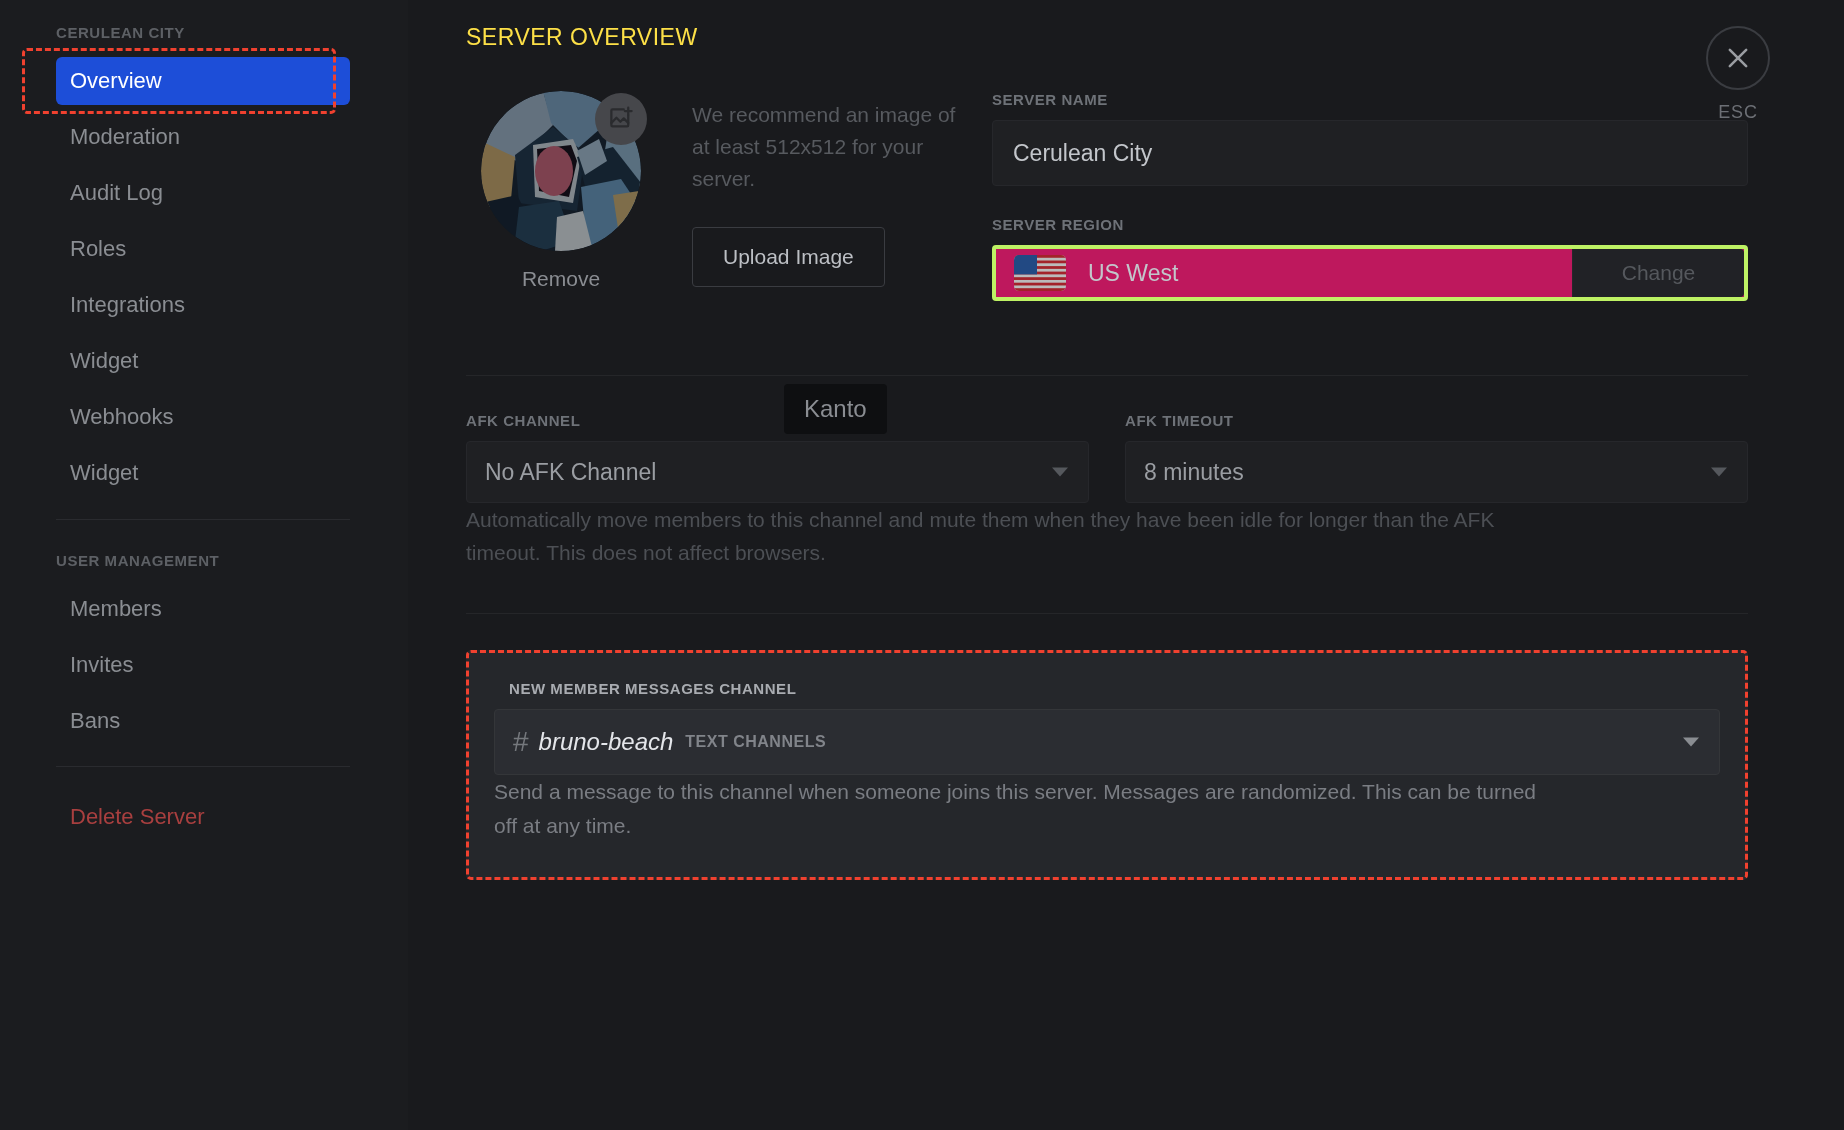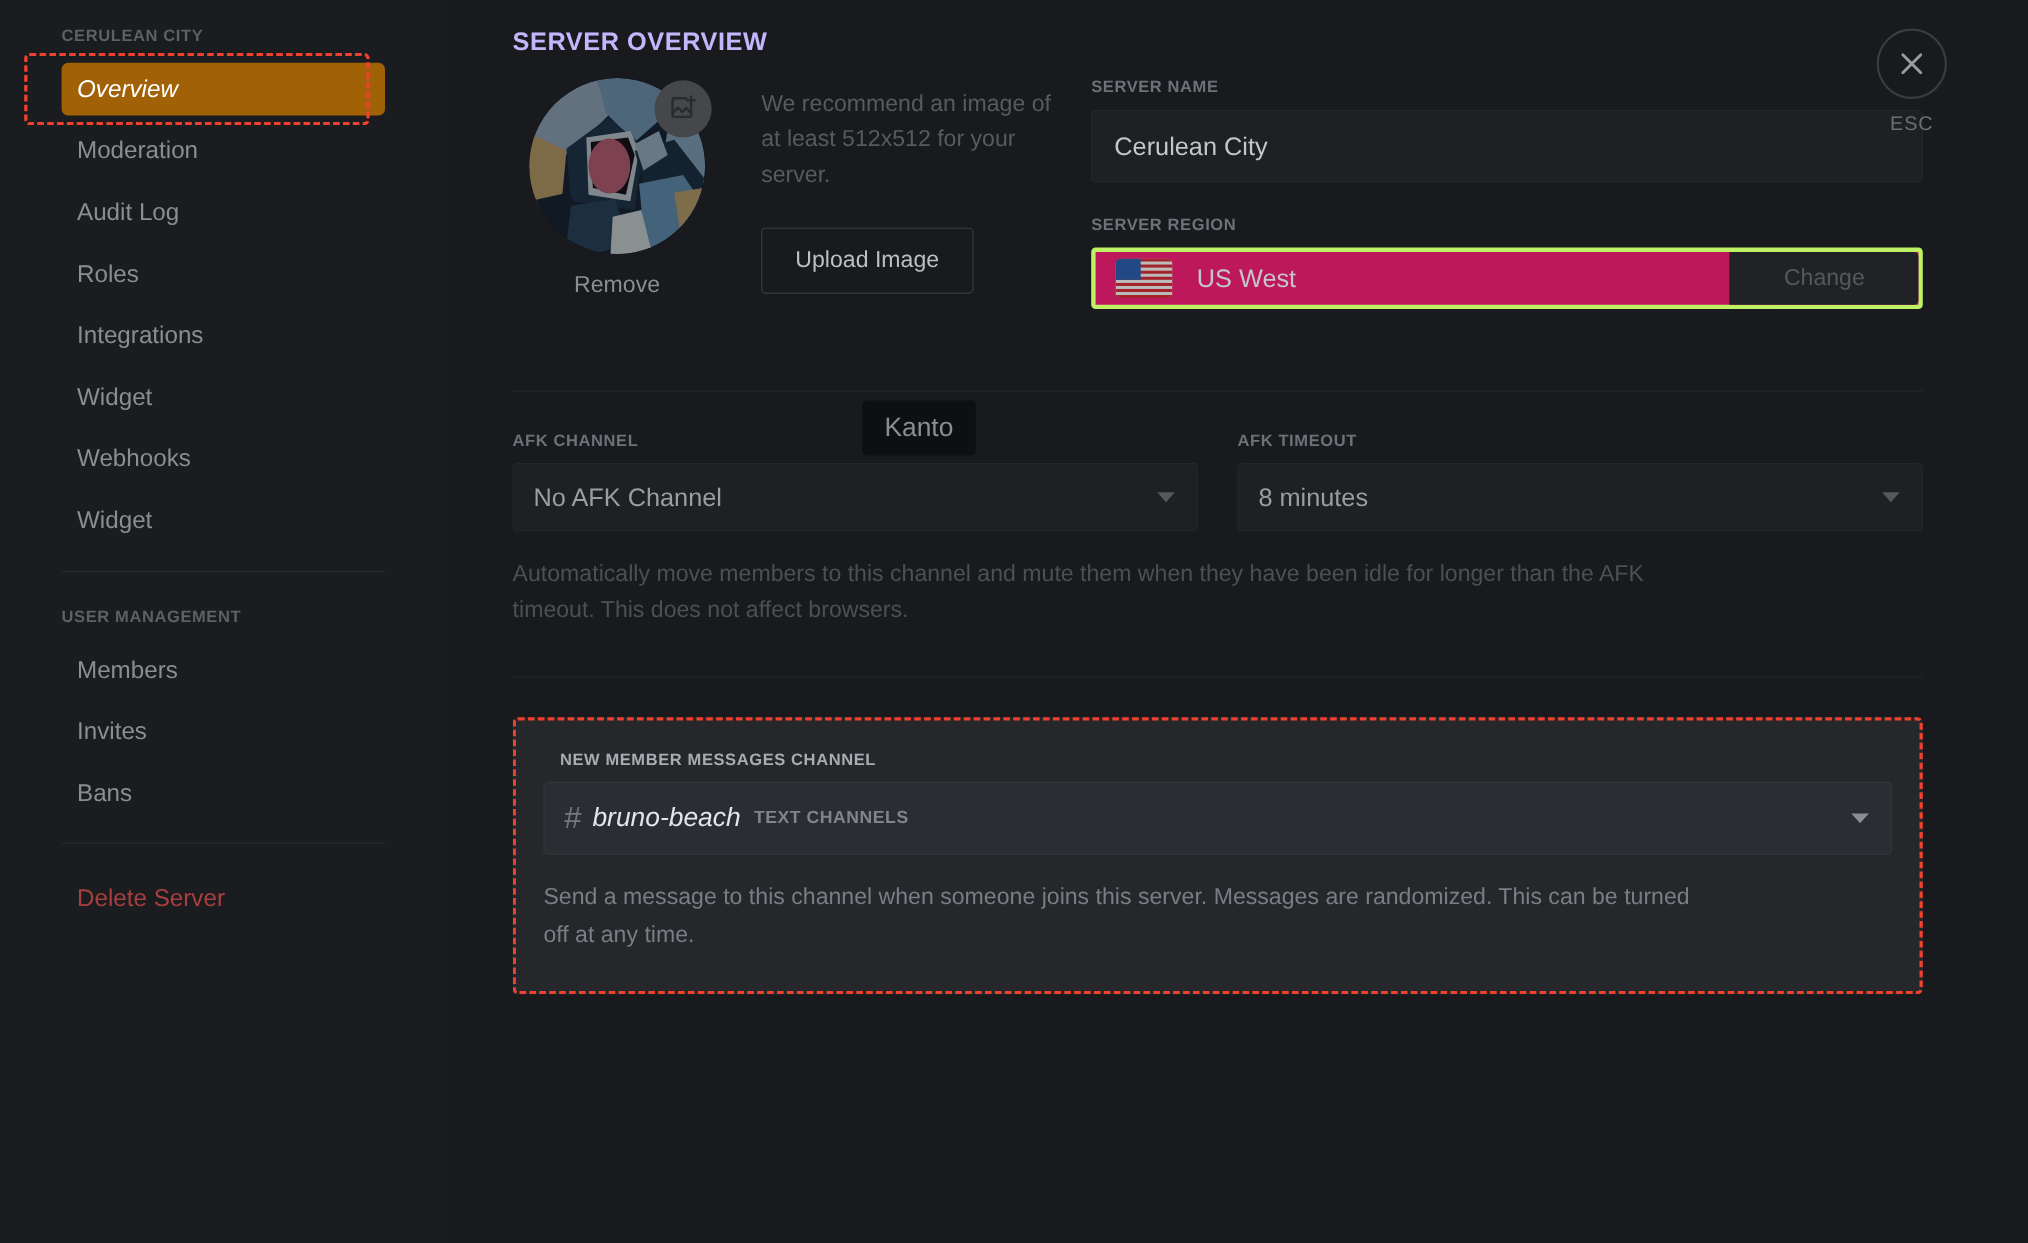--- a/index.html
+++ b/index.html
@@ -45,23 +45,22 @@
     font-size: 22px;
     color: #8a8d92;
     padding: 11px 0 11px 14px;
     border-radius: 6px;
     margin-bottom: 8px;
     line-height: 1.18;
     cursor: pointer;
     white-space: nowrap;
   }
   .side-item.active {
-    background: #a16207;
+    background: #1d4ed8;
     color: #ffffff;
-    font-style: italic;
   }
   .side-item.danger { color: #a83f3f; }
   .side-divider {
     height: 1px;
     background: #2a2b2f;
     margin: 22px 0 26px 0;
   }
   .mt-gap { margin-top: 12px; }
 
   
@@ -70,25 +69,25 @@
     height: 1130px;
     background: #191a1d;
     position: relative;
     padding: 24px 0 0 0;
     overflow: hidden;
   }
   .main-pad { padding-left: 58px; padding-right: 96px; }
 
   .page-title {
     font-size: 23px;
-    font-weight: bold;
+    font-weight: normal;
     letter-spacing: 0.5px;
-    color: #c4b5fd;
+    color: #fde047;
     text-transform: uppercase;
-    margin-bottom: 20px;
+    margin-bottom: 40px;
   }
 
   .overview-row {
     display: flex;
     align-items: flex-start;
   }
 
   
   .avatar-col {
     width: 190px;
@@ -278,21 +277,20 @@
     padding: 11px 20px;
     border-radius: 4px;
     z-index: 40;
     white-space: nowrap;
   }
 
   .hint {
     font-size: 21px;
     color: #4c4f54;
     line-height: 1.58;
-    margin-top: 22px;
     max-width: 1060px;
   }
 
   
   .hl-section {
     position: relative;
     background: #25272b;
     border-radius: 5px;
     padding: 30px 28px 38px 28px;
     margin-top: 0;

